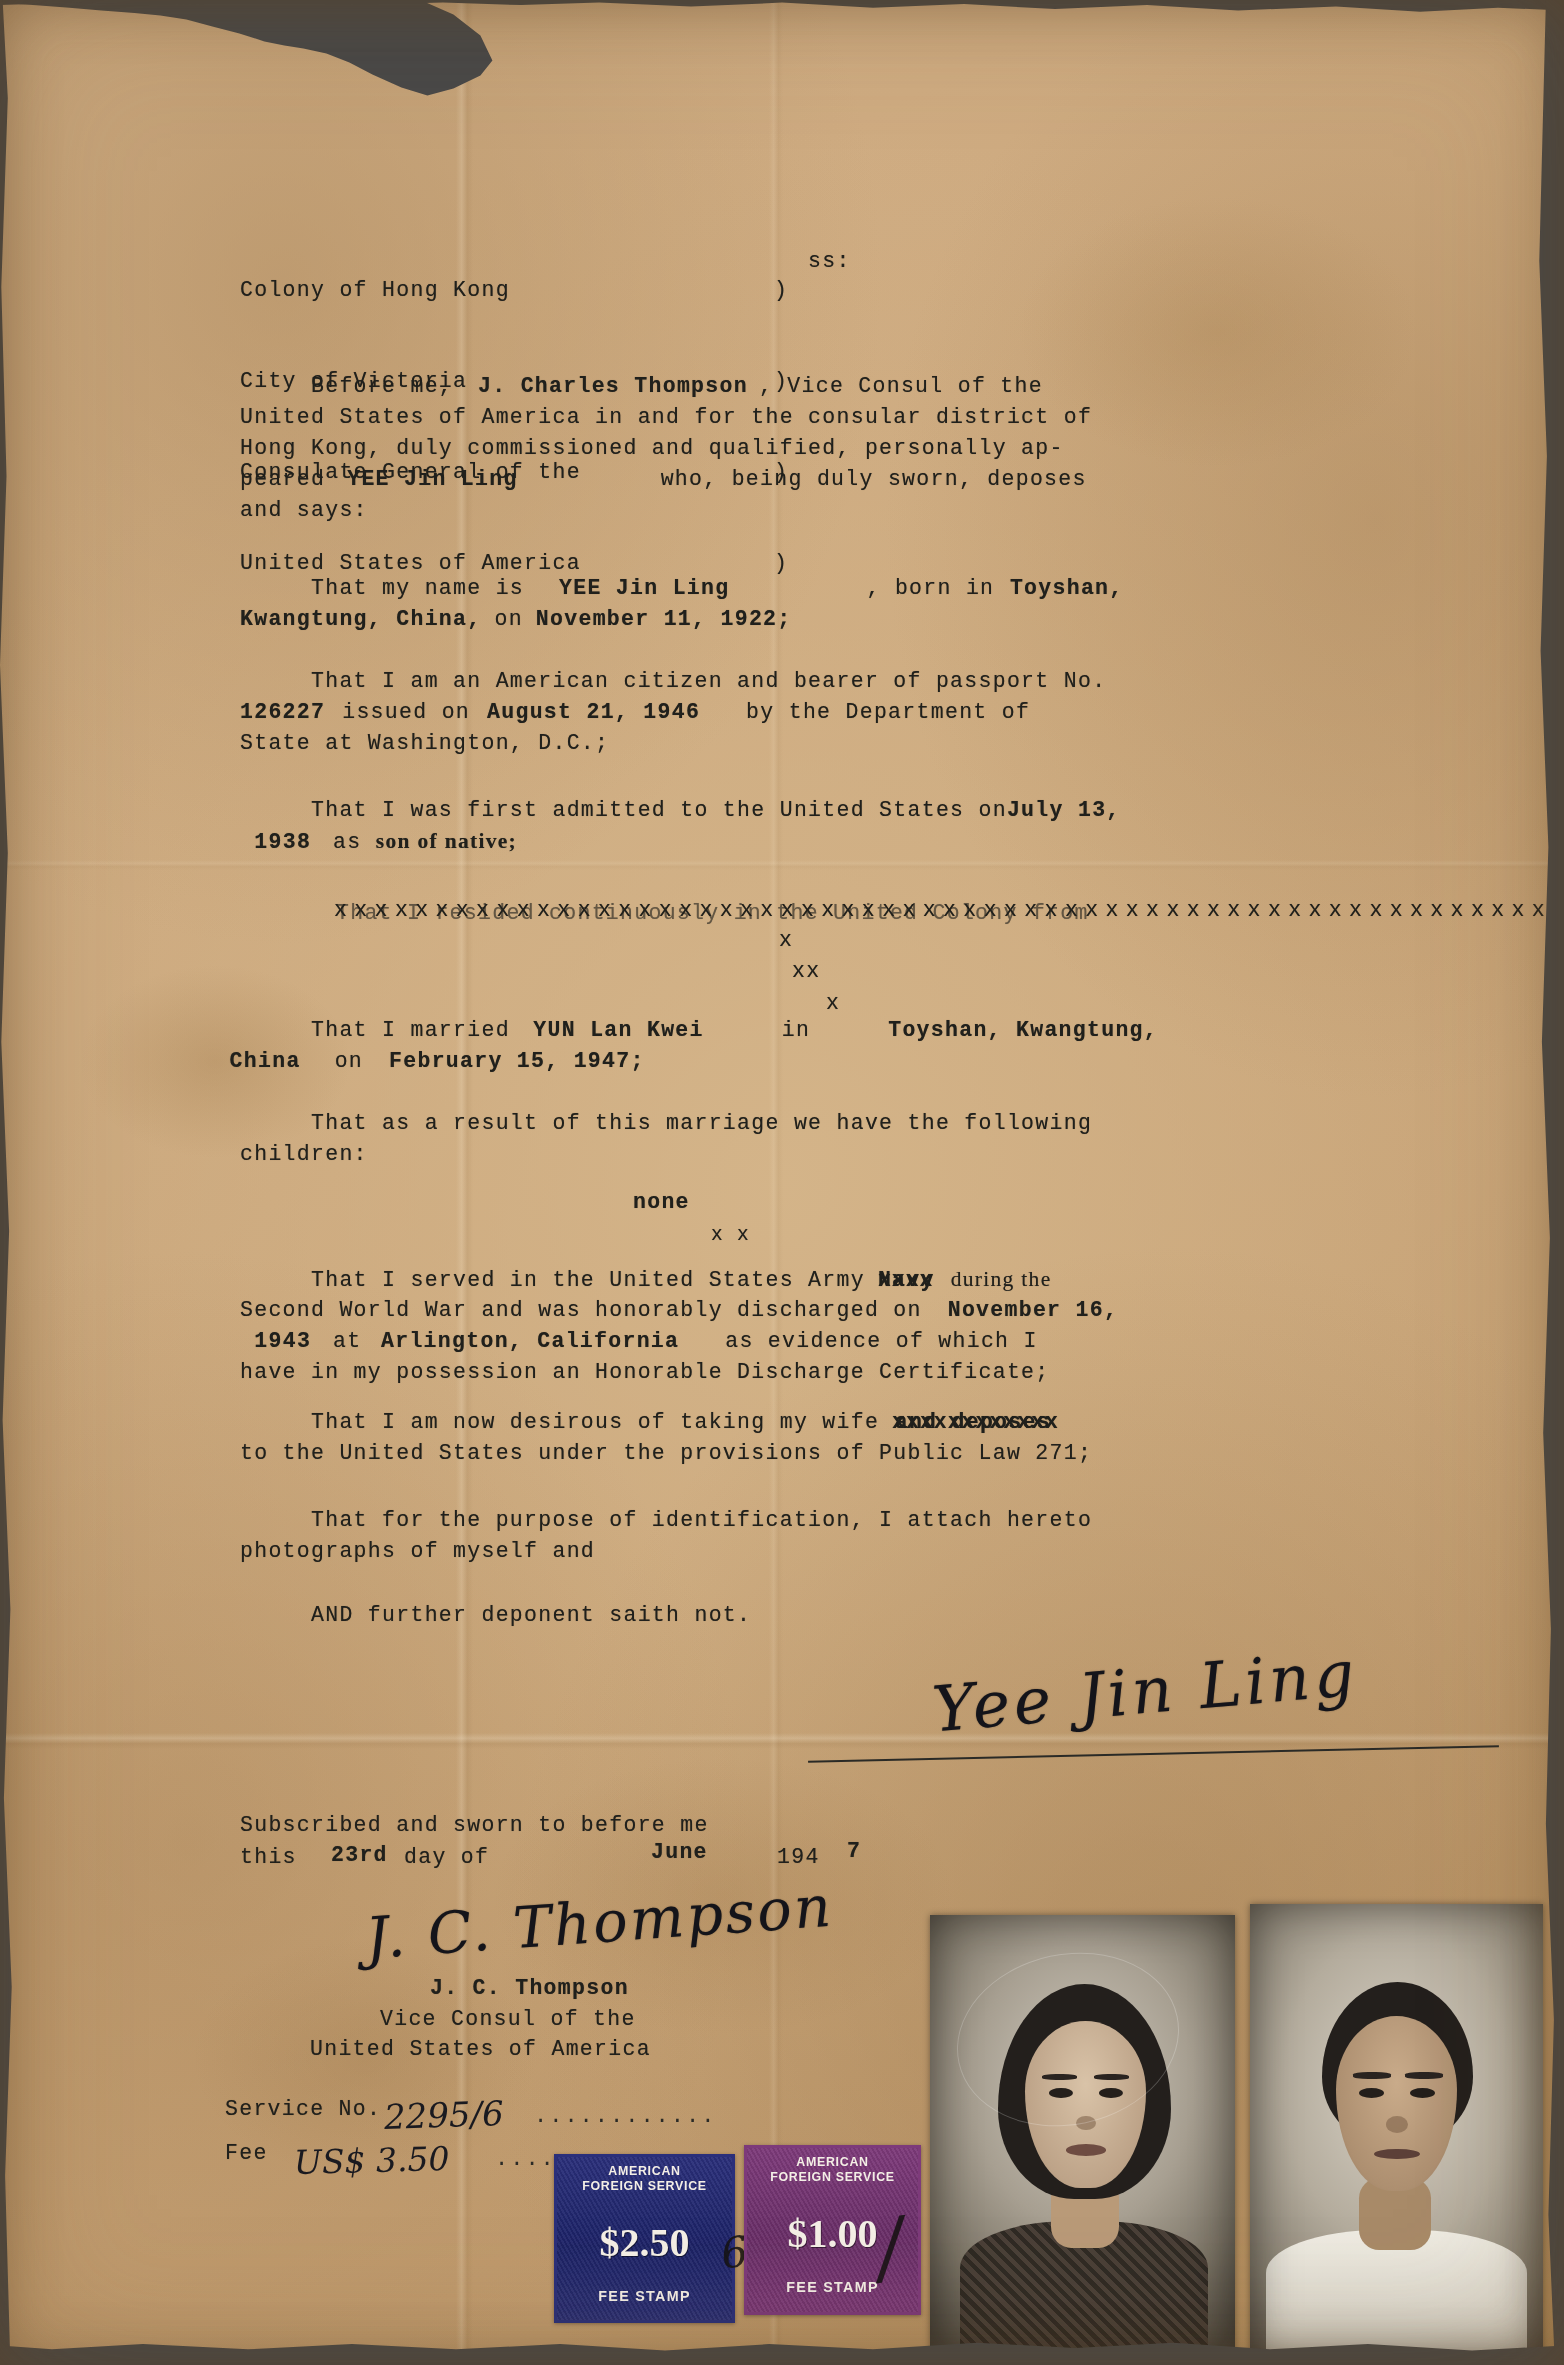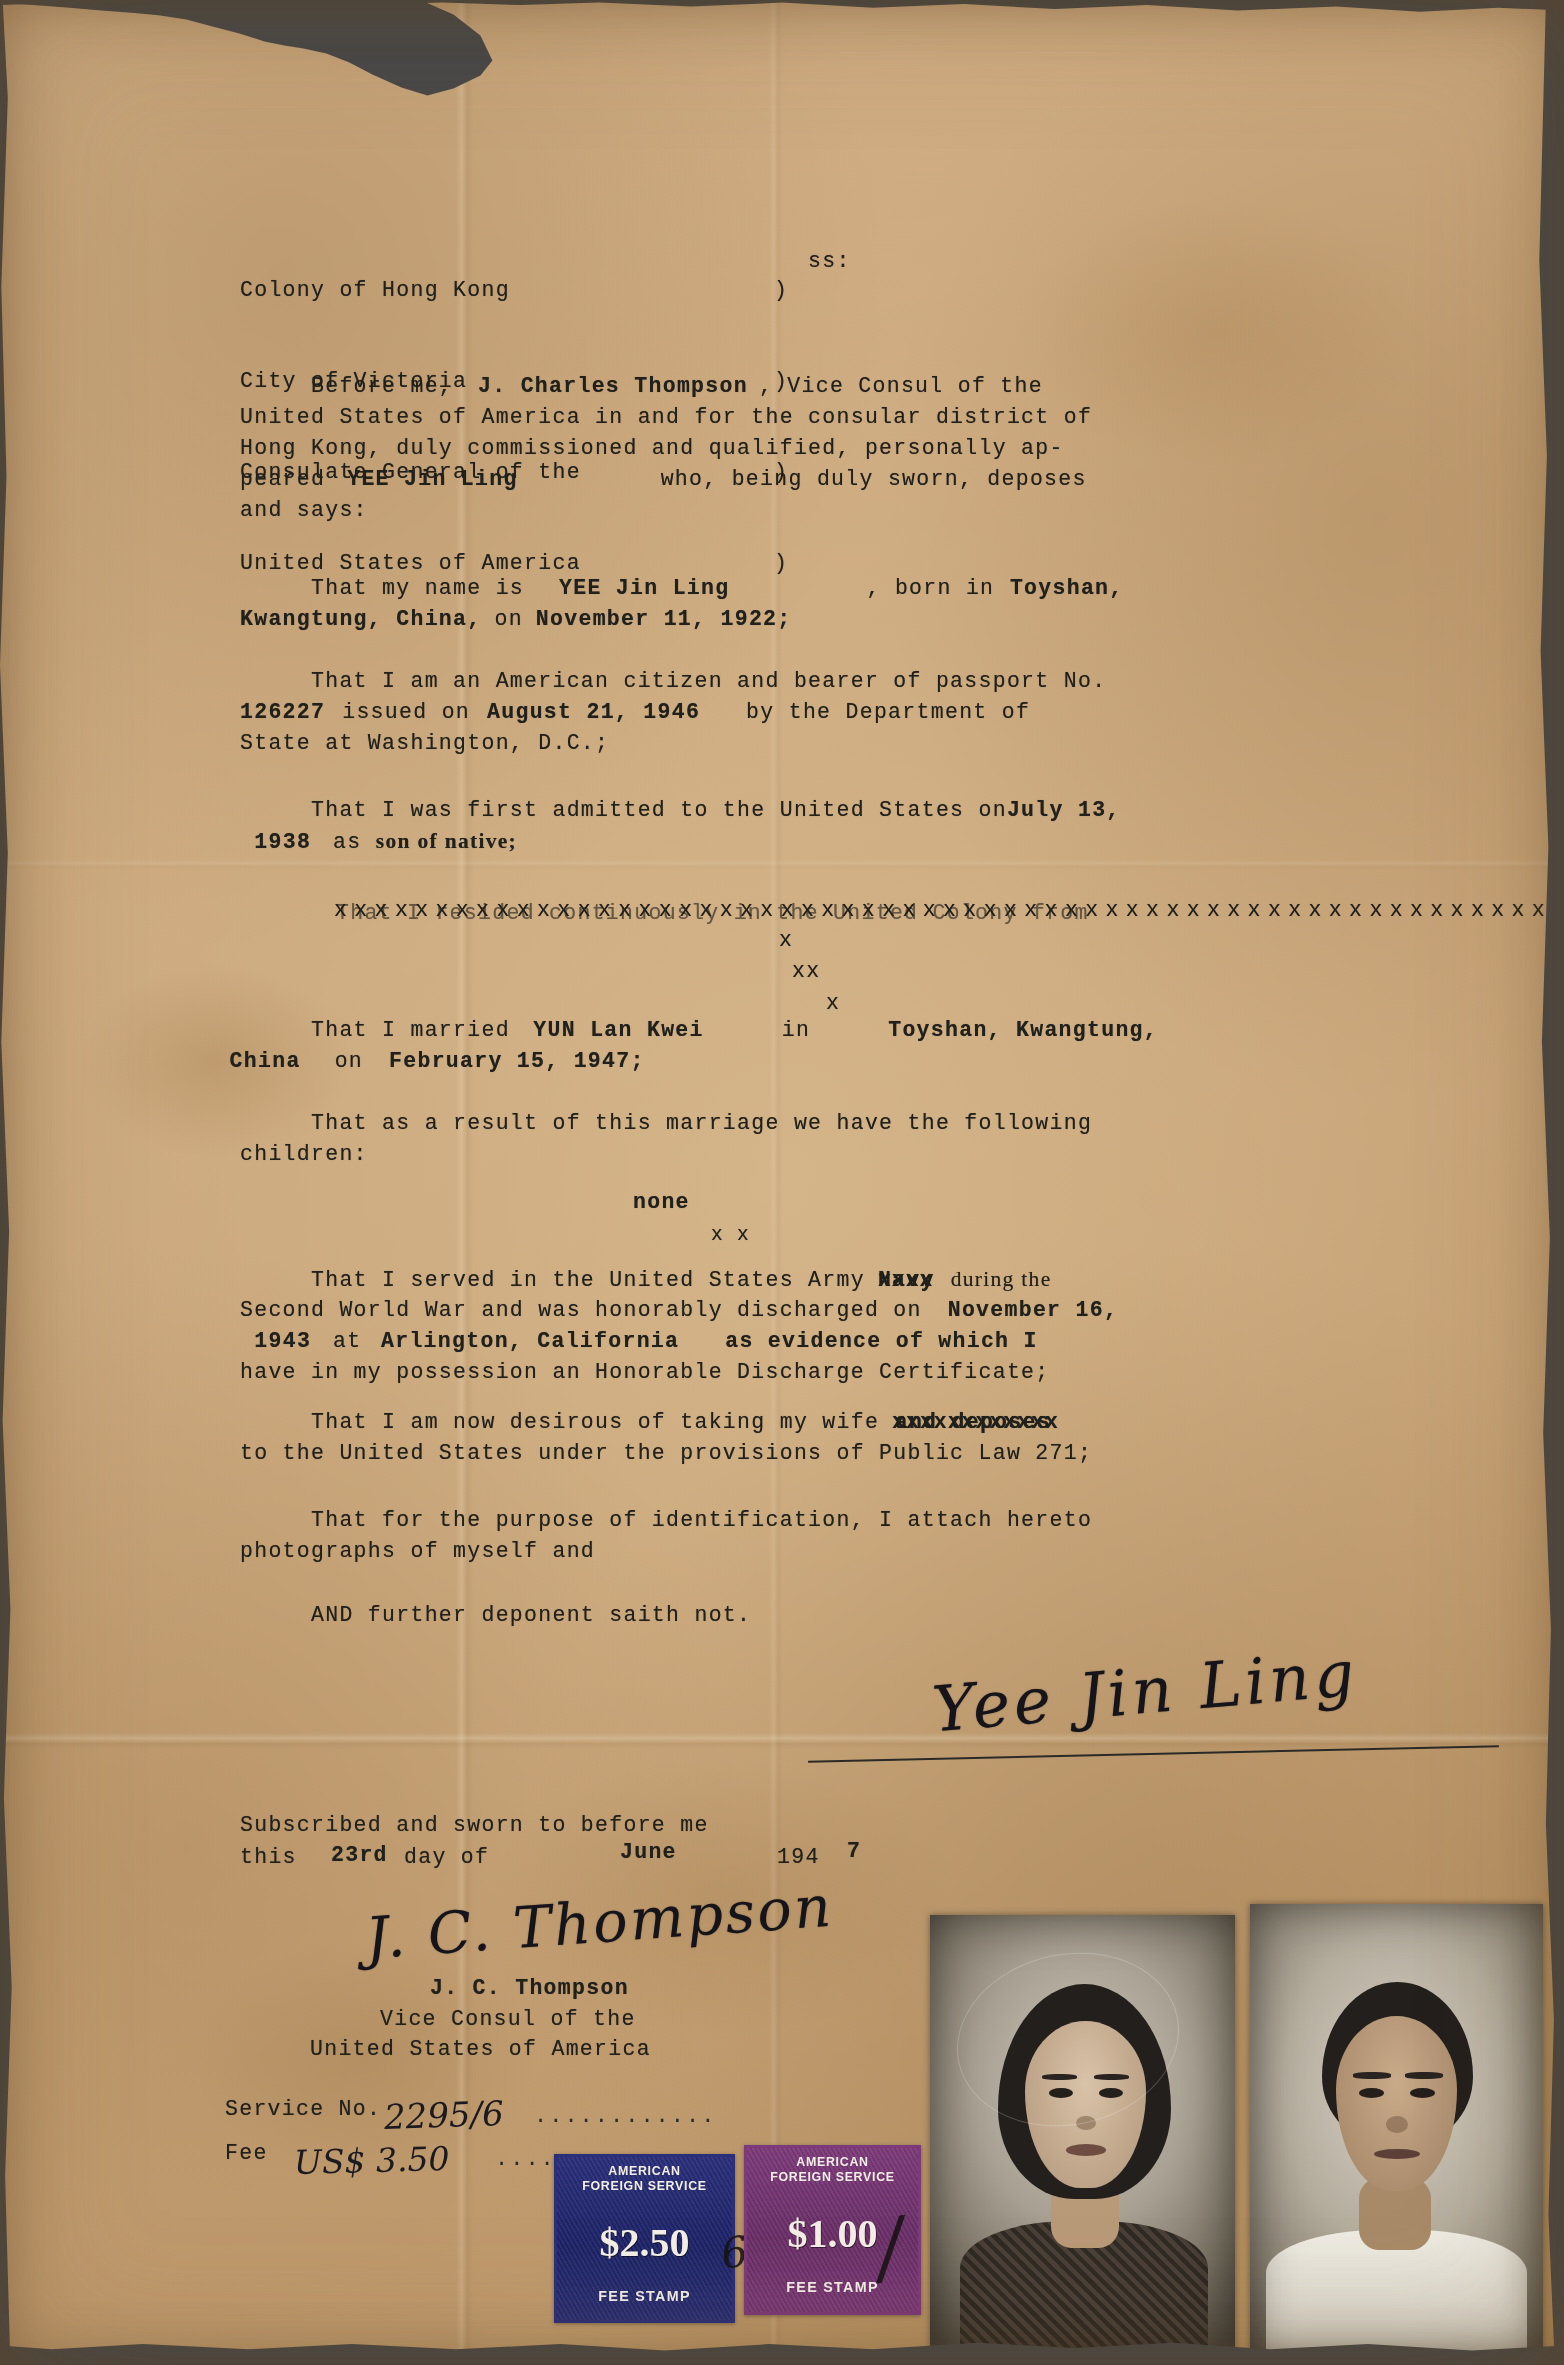--- a/index.html
+++ b/index.html
@@ -342,21 +342,21 @@
   <div class="para" style="top:1108px;">
     <div class="ln"><span class="typed" style="position:static;">     That as a result of this marriage we have the following</span></div>
     <div class="ln"><span class="typed" style="position:static;">children:</span></div>
   </div>
   <div class="typed b" style="top:1187px;left:633px;">none</div>
   <div class="typed" style="top:1220px;left:711px;font-size:19.5px;">x x</div>
 
   <div class="para" style="top:1264px;">
     <div class="ln"><span class="typed" style="position:static;">     That I served in the United States Army</span><span class="strike" style="margin-left:13px;position:relative;"><span class="typed b" style="position:static;">Navy</span><span class="typed b xline" style="left:0;top:0;">xxxx</span></span><span class="typed" style="position:static;margin-left:16px;font-family:Liberation Serif, serif;">during the</span></div>
     <div class="ln"><span class="typed" style="position:static;">Second World War and was honorably discharged on</span><span class="typed b" style="position:static;margin-left:26px;">November 16,</span></div>
-    <div class="ln" style="margin-left:14.3px;"><span class="typed b" style="position:static;">1943</span><span class="typed" style="position:static;margin-left:22px;">at</span><span class="typed b" style="position:static;margin-left:19.5px;">Arlington, California</span><span class="typed" style="position:static;margin-left:46px;font-weight:bold;">as evidence of which I</span></div>
+    <div class="ln" style="margin-left:14.3px;"><span class="typed b" style="position:static;">1943</span><span class="typed" style="position:static;margin-left:22px;">at</span><span class="typed b" style="position:static;margin-left:19.5px;">Arlington, California</span><span class="typed" style="position:static;margin-left:46px;">as evidence of which I</span></div>
     <div class="ln"><span class="typed" style="position:static;">have in my possession an Honorable Discharge Certificate;</span></div>
   </div>
 
   <div class="para" style="top:1407px;">
     <div class="ln"><span class="typed" style="position:static;">     That I am now desirous of taking my wife</span><span class="strike" style="margin-left:15.6px;position:relative;"><span class="typed b" style="position:static;">and deposes</span><span class="typed b xline" style="left:-2.6px;top:0;">xxxxxxxxxxxx</span></span></div>
     <div class="ln"><span class="typed" style="position:static;">to the United States under the provisions of Public Law 271;</span></div>
   </div>
 
   <div class="para" style="top:1505px;">
     <div class="ln"><span class="typed" style="position:static;">     That for the purpose of identification, I attach hereto</span></div>
@@ -366,21 +366,21 @@
   <div class="typed" style="top:1600px;left:240px;">     AND further deponent saith not.</div>
 
   <div class="signature sig-main">Yee Jin Ling</div>
   <div class="sig-rule"></div>
 
   <div class="typed" style="top:1810px;left:240px;">Subscribed and sworn to before me</div>
   <div>
     <span class="typed" style="top:1842px;left:240px;">this</span>
     <span class="typed b" style="top:1840px;left:331px;">23rd</span>
     <span class="typed" style="top:1842px;left:404px;">day of</span>
-    <span class="typed b" style="top:1837px;left:620px;">June</span>
+    <span class="typed b" style="top:1837px;left:651px;">June</span>
     <span class="typed" style="top:1842px;left:777px;">194</span>
     <span class="typed b" style="top:1836px;left:847px;">7</span>
   </div>
 
   <div class="signature sig-consul">J. C. Thompson</div>
   <div class="typed b" style="top:1973px;left:430px;">J. C. Thompson</div>
   <div class="typed" style="top:2004px;left:380px;">Vice Consul of the</div>
   <div class="typed" style="top:2034px;left:310px;">United States of America</div>
 
   <div class="typed" style="top:2094px;left:225px;">Service No.</div>

